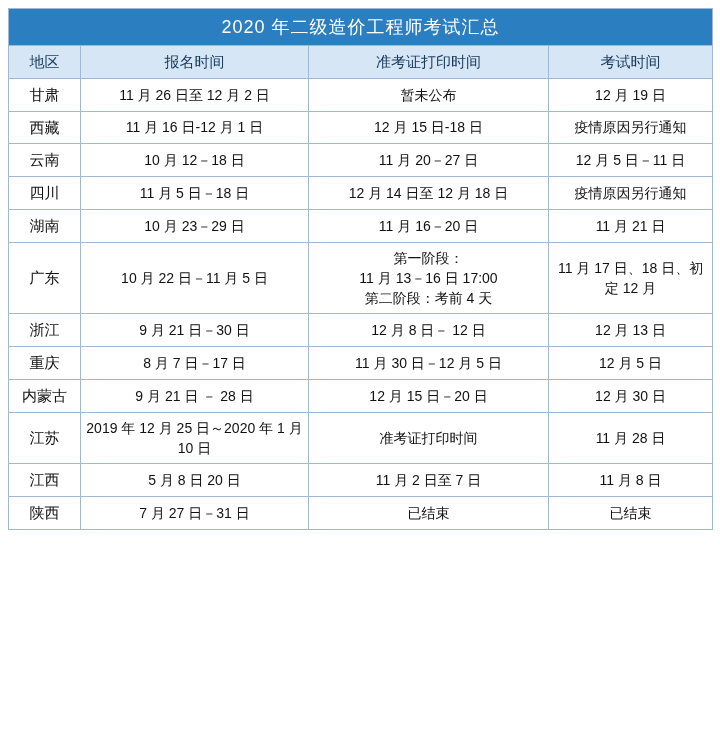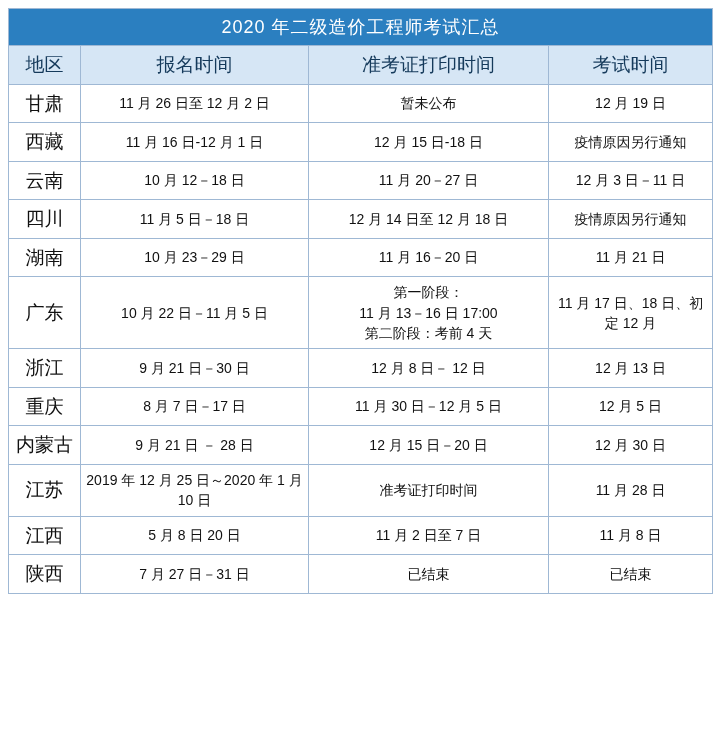--- a/index.html
+++ b/index.html
@@ -40,25 +40,25 @@
     font-size: 18px;
     font-weight: bold;
     letter-spacing: 1px;
     padding: 10px 4px;
     border: 1px solid #2b7fc0;
   }
   .head-cell {
     background: #d6e6f5;
     color: #153a5b;
     font-weight: bold;
-    font-size: 19px;
+    font-size: 15px;
     padding: 9px 4px;
   }
   .region-cell {
-    font-size: 19px;
+    font-size: 15px;
     color: #111111;
     width: 72px;
   }
   .data-cell {
     font-size: 14px;
     color: #111111;
   }
   .bold-note {
     font-weight: bold;
   }
@@ -99,21 +99,21 @@
       <tr>
         <td class="region-cell">西藏</td>
         <td class="data-cell multi-line">11 月 16 日-12 月 1 日</td>
         <td class="data-cell multi-line">12 月 15 日-18 日</td>
         <td class="data-cell multi-line bold-note">疫情原因另行通知</td>
       </tr>
       <tr>
         <td class="region-cell">云南</td>
         <td class="data-cell multi-line">10 月 12－18 日</td>
         <td class="data-cell multi-line">11 月 20－27 日</td>
-        <td class="data-cell multi-line">12 月 3 日－11 日</td>
+        <td class="data-cell multi-line">12 月 5 日－11 日</td>
       </tr>
       <tr>
         <td class="region-cell">四川</td>
         <td class="data-cell multi-line">11 月 5 日－18 日</td>
         <td class="data-cell multi-line">12 月 14 日至 12 月 18 日</td>
         <td class="data-cell multi-line bold-note">疫情原因另行通知</td>
       </tr>
       <tr>
         <td class="region-cell">湖南</td>
         <td class="data-cell multi-line">10 月 23－29 日</td>

